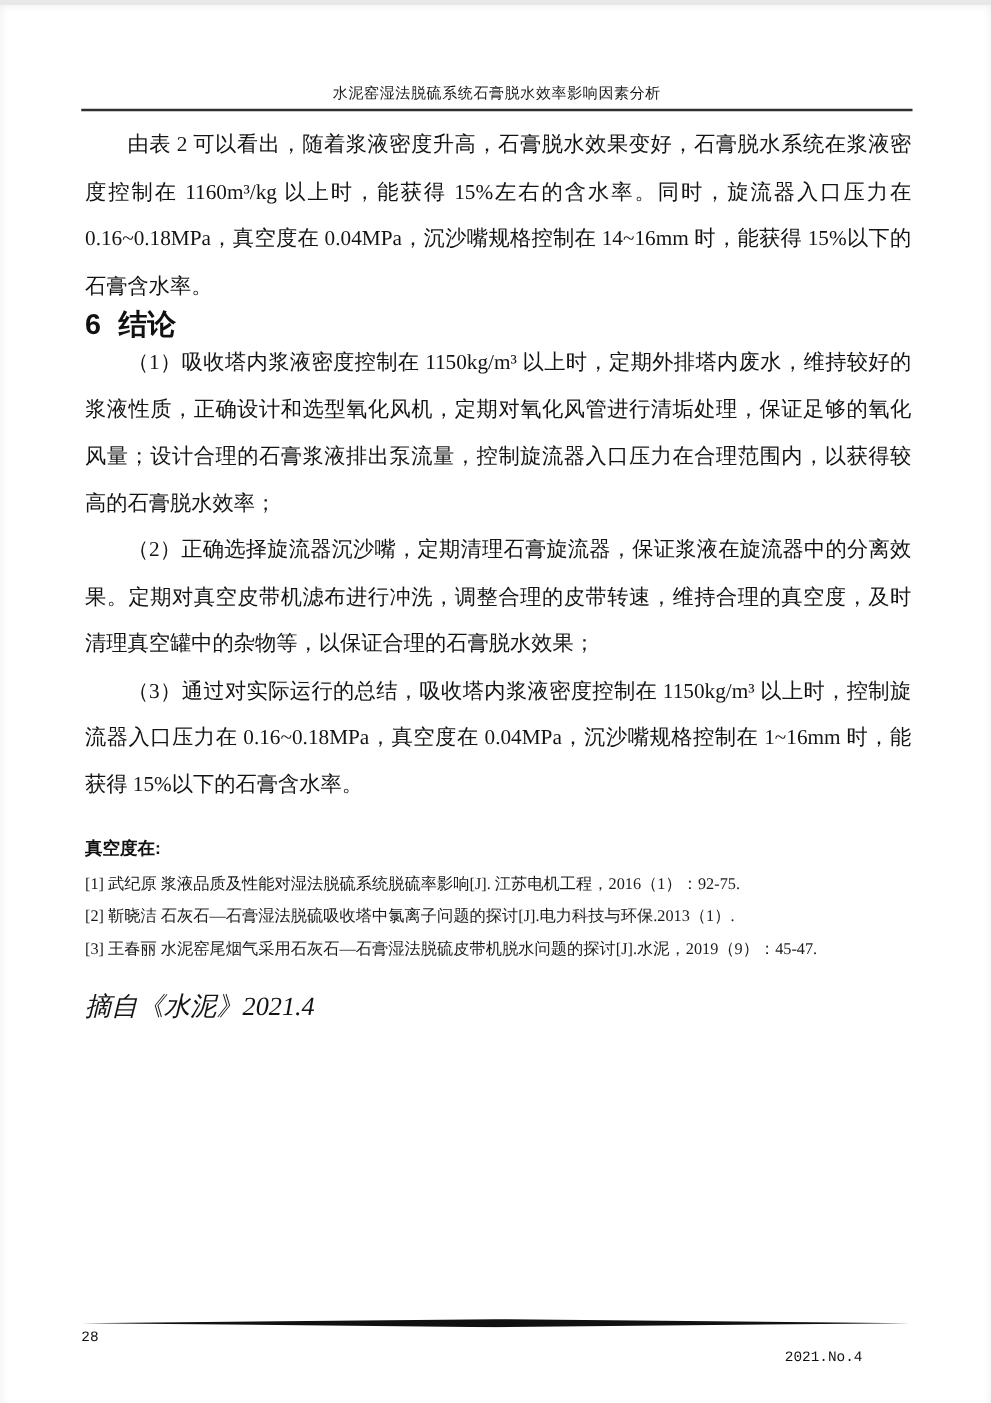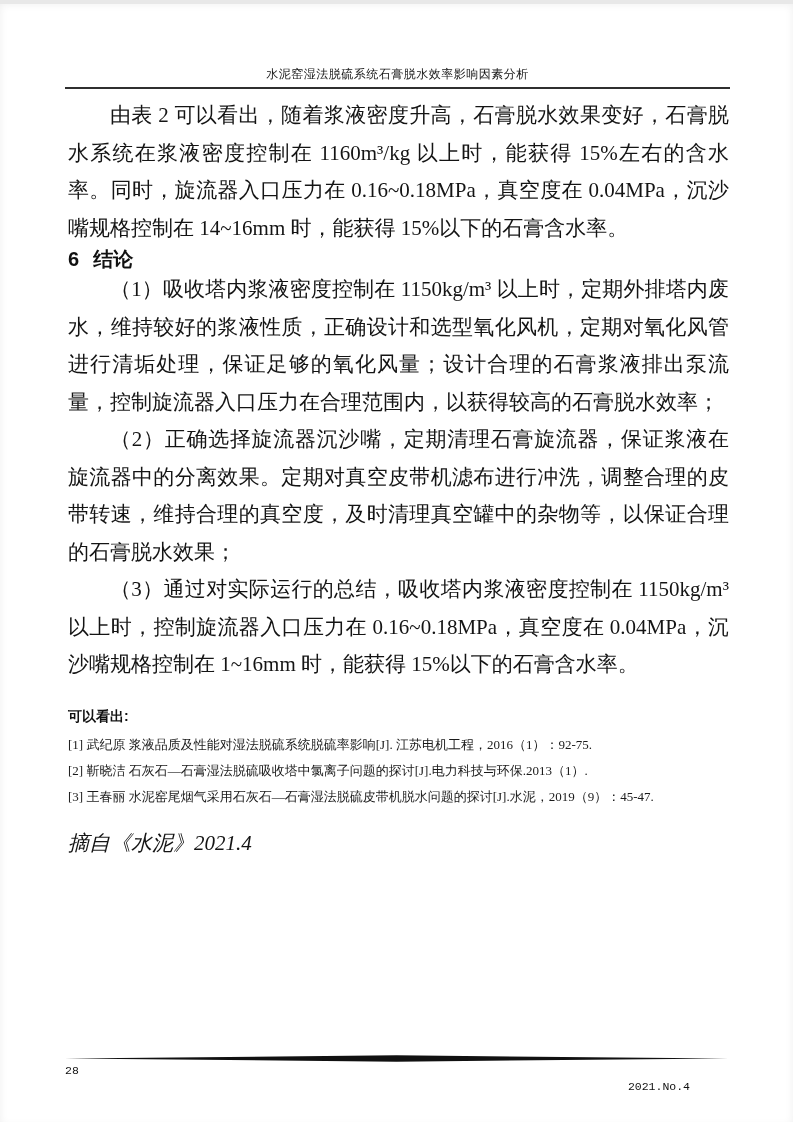--- a/index.html
+++ b/index.html
@@ -35,34 +35,34 @@
     border: none;
     border-top: 2px solid #2f2f2f;
     height: 0;
   }
   
   .content {
     margin: 0 64px 0 68px;
   }
   .para {
     margin: 0;
-    font-size: 21px;
+    font-size: 17px;
     line-height: 37.5px;
     text-align: justify;
     text-indent: 2em;
     color: #141414;
   }
   .para:first-of-type {
     margin-top: 2px;
   }
   .section-heading {
     margin: 0;
     font-family: "Liberation Sans", "DejaVu Sans", sans-serif;
     font-weight: bold;
-    font-size: 20px;
+    font-size: 23px;
     line-height: 24px;
     color: #111111;
   }
   .section-heading .sec-num {
     display: inline-block;
     margin-right: 14px;
   }
   .refs-heading {
     margin: 22px 0 6px 0;
     font-family: "Liberation Sans", "DejaVu Sans", sans-serif;
@@ -128,21 +128,21 @@
     <h2 class="section-heading">
       <span class="sec-num">6</span><span>结论</span>
     </h2>
 
     <p class="para">（1）吸收塔内浆液密度控制在 1150kg/m³ 以上时，定期外排塔内废水，维持较好的浆液性质，正确设计和选型氧化风机，定期对氧化风管进行清垢处理，保证足够的氧化风量；设计合理的石膏浆液排出泵流量，控制旋流器入口压力在合理范围内，以获得较高的石膏脱水效率；</p>
 
     <p class="para">（2）正确选择旋流器沉沙嘴，定期清理石膏旋流器，保证浆液在旋流器中的分离效果。定期对真空皮带机滤布进行冲洗，调整合理的皮带转速，维持合理的真空度，及时清理真空罐中的杂物等，以保证合理的石膏脱水效果；</p>
 
     <p class="para">（3）通过对实际运行的总结，吸收塔内浆液密度控制在 1150kg/m³ 以上时，控制旋流器入口压力在 0.16~0.18MPa，真空度在 0.04MPa，沉沙嘴规格控制在 1~16mm 时，能获得 15%以下的石膏含水率。</p>
 
-    <div class="refs-heading">可以看出:</div>
+    <div class="refs-heading">真空度在:</div>
 
     <p class="ref-item">[1] 武纪原  浆液品质及性能对湿法脱硫系统脱硫率影响[J]. 江苏电机工程，2016（1）：92-75.</p>
 
     <p class="ref-item">[2] 靳晓洁  石灰石—石膏湿法脱硫吸收塔中氯离子问题的探讨[J].电力科技与环保.2013（1）.</p>
 
     <p class="ref-item">[3] 王春丽  水泥窑尾烟气采用石灰石—石膏湿法脱硫皮带机脱水问题的探讨[J].水泥，2019（9）：45-47.</p>
 
     <p class="attribution">摘自《水泥》2021.4</p>
 
   </div>

